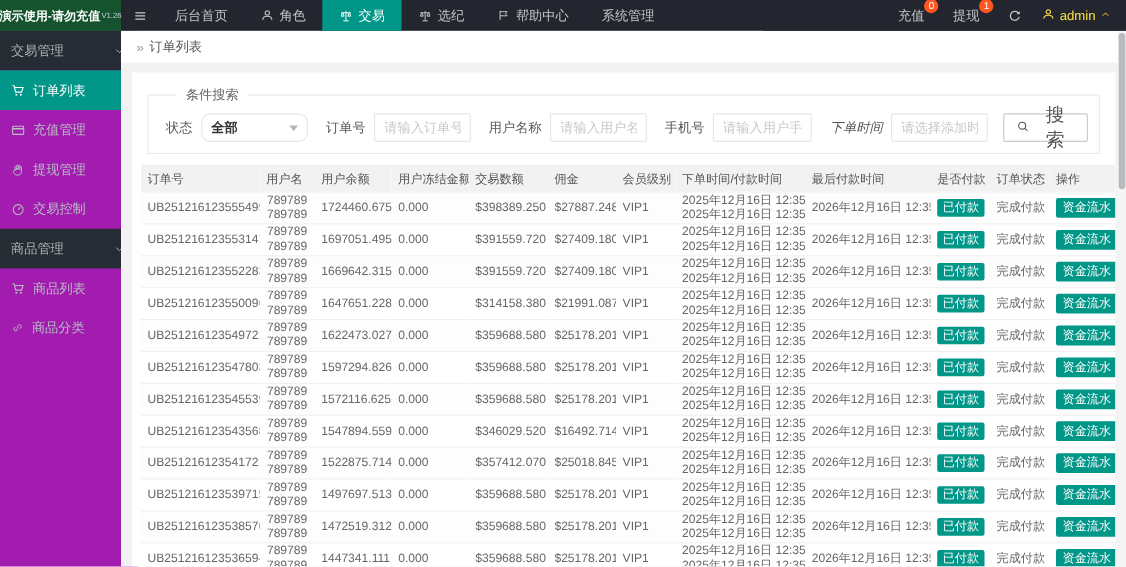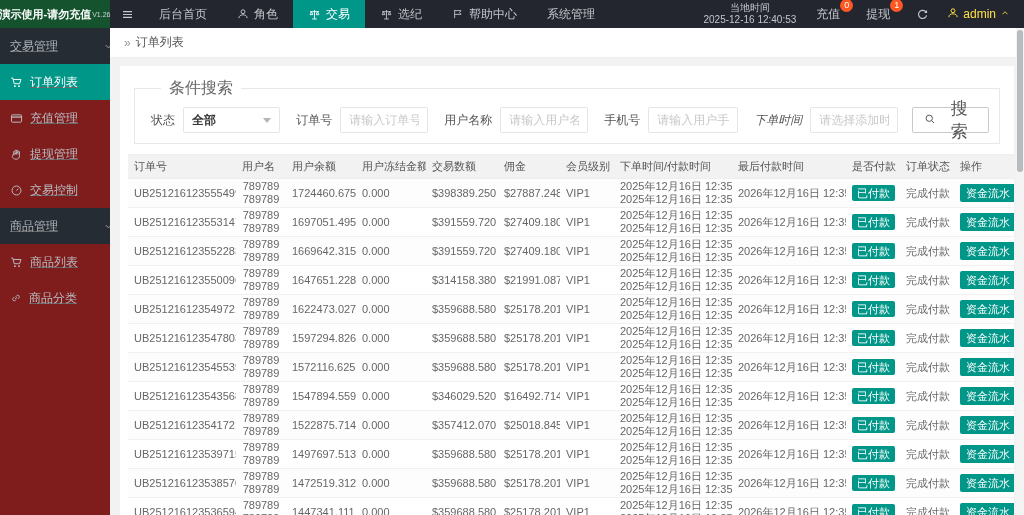--- a/index.html
+++ b/index.html
@@ -17,37 +17,37 @@
   .nav-item.active { background:var(--accent); color:#fff; }
   .nav-item .i { display:flex; align-items:center; }
   .topbar-right { margin-left:auto; display:flex; align-items:center; }
   .local-time { text-align:center; font-size:10px; line-height:12px; color:#c2c6cc; margin-right:20px; }
   .top-link { position:relative; font-size:12px; color:#c2c6cc; margin-right:26px; cursor:pointer; }
   .num-badge { position:absolute; top:-7px; right:-13px; background:var(--badge); color:#fff; font-size:9px; min-width:13px; height:13px; line-height:13px; border-radius:7px; text-align:center; padding:0 2px; }
   .refresh-btn { color:#c2c6cc; margin-right:18px; display:flex; align-items:center; cursor:pointer; }
   .user-menu { display:flex; align-items:center; gap:4px; font-size:12px; color:#fde047; margin-right:14px; cursor:pointer; }
 
   
-  .sidebar { position:fixed; top:28px; left:0; width:126px; height:487px; background:#7f1d1d;text-decoration:underline; }
+  .sidebar { position:fixed; top:28px; left:0; width:126px; height:487px; background:#a21caf; }
   .side-section { height:36px; display:flex; align-items:center; justify-content:space-between; padding:0 12px 0 10px; background:#262c33; color:#aeb3ba; font-size:12px; cursor:pointer; }
   .side-item { height:36px; display:flex; align-items:center; gap:7px; padding:0 10px; color:#b9bdc3; font-size:12px; cursor:pointer; }
   .side-item.active { background:var(--accent); color:#fff; }
   .side-item .i, .side-section .i { display:flex; align-items:center; }
 
   
   .main { position:fixed; top:28px; left:110px; width:914px; height:487px; background:#f2f2f2; overflow:hidden; }
   .breadcrumb { background:#fff; height:30px; display:flex; align-items:center; gap:5px; padding-left:14px; font-size:12px; color:#555; border-bottom:1px solid #efefef; }
   .crumb-marker { color:#999; }
   .panel { background:#fff; margin:8px 10px 0; height:449px; padding-top:4px; overflow:hidden; }
 
   fieldset.search-box { border:1px solid #e8e8e8; margin:8px 14px 10px; padding:4px 10px 10px; }
-  fieldset.search-box legend { font-size:16px; color:#666; padding:0 8px; margin-left:16px; }
+  fieldset.search-box legend { font-size:12px; color:#666; padding:0 8px; margin-left:16px; }
   .form-row { display:flex; align-items:center; font-size:12px; color:#555; padding-top:4px; }
   .f-label { margin:0 8px 0 6px; white-space:nowrap; }
-  .select { width:102px; height:26px; border:1px solid #e6e6e6; border-radius:2px; display:flex; align-items:center; justify-content:space-between; padding:0 8px; color:#333; background:#fff; cursor:pointer; }
+  .select { width:102px; height:26px; border:1px solid #e6e6e6; border-radius:8px; display:flex; align-items:center; justify-content:space-between; padding:0 8px; color:#333; background:#fff; cursor:pointer; }
   .select .caret { width:0; height:0; border-left:4px solid transparent; border-right:4px solid transparent; border-top:5px solid #b5b5b5; }
   .txt-input { height:26px; width:88px; border:1px solid #e6e6e6; border-radius:2px; padding:0 8px; font-size:12px; color:#666; outline:none; font-family:inherit; }
   .txt-input.wide { width:90px; }
   .txt-input::placeholder { color:#c9c9c9; }
   .search-btn { height:26px; margin-left:14px; border:1px solid #c9c9c9; background:#fff; border-radius:2px; display:flex; align-items:center; gap:5px; padding:0 11px; font-size:17px; color:#555; cursor:pointer; font-family:inherit; }
 
   
   table.orders { width:886px; margin:2px 6px 0 8px; border-collapse:collapse; table-layout:fixed; font-size:11px; color:#666; }
   table.orders thead th { background:#f2f2f2; height:24px; font-weight:normal; text-align:left; padding:0 6px; color:#555; border:1px solid #eee; border-left:none; border-right:none; white-space:nowrap; overflow:hidden; }
   table.orders tbody td { height:29px; padding:1px 6px; border-bottom:1px solid #f0f0f0; line-height:13px; vertical-align:middle; overflow:hidden; white-space:nowrap; }
@@ -108,24 +108,20 @@
             <path d="M3.5 2.5v11M3.5 3.5h8.5l-2 2.5 2 2.5H3.5" fill="none" stroke="currentColor" stroke-width="1.2"></path>
           </svg>
         </span>
         <span>帮助中心</span>
       </div>
       <div class="nav-item">
         <span>系统管理</span>
       </div>
     </nav>
   <div class="topbar-right">
-    <div class="local-time">
-      <div>当地时间</div>
-      <div>2025-12-16 12:40:53</div>
-    </div>
     <div class="top-link">
       <span>充值</span>
       <span class="num-badge">0</span>
     </div>
     <div class="top-link">
       <span>提现</span>
       <span class="num-badge">1</span>
     </div>
     <div class="refresh-btn">
       <svg viewBox="0 0 16 16" width="13" height="13">

